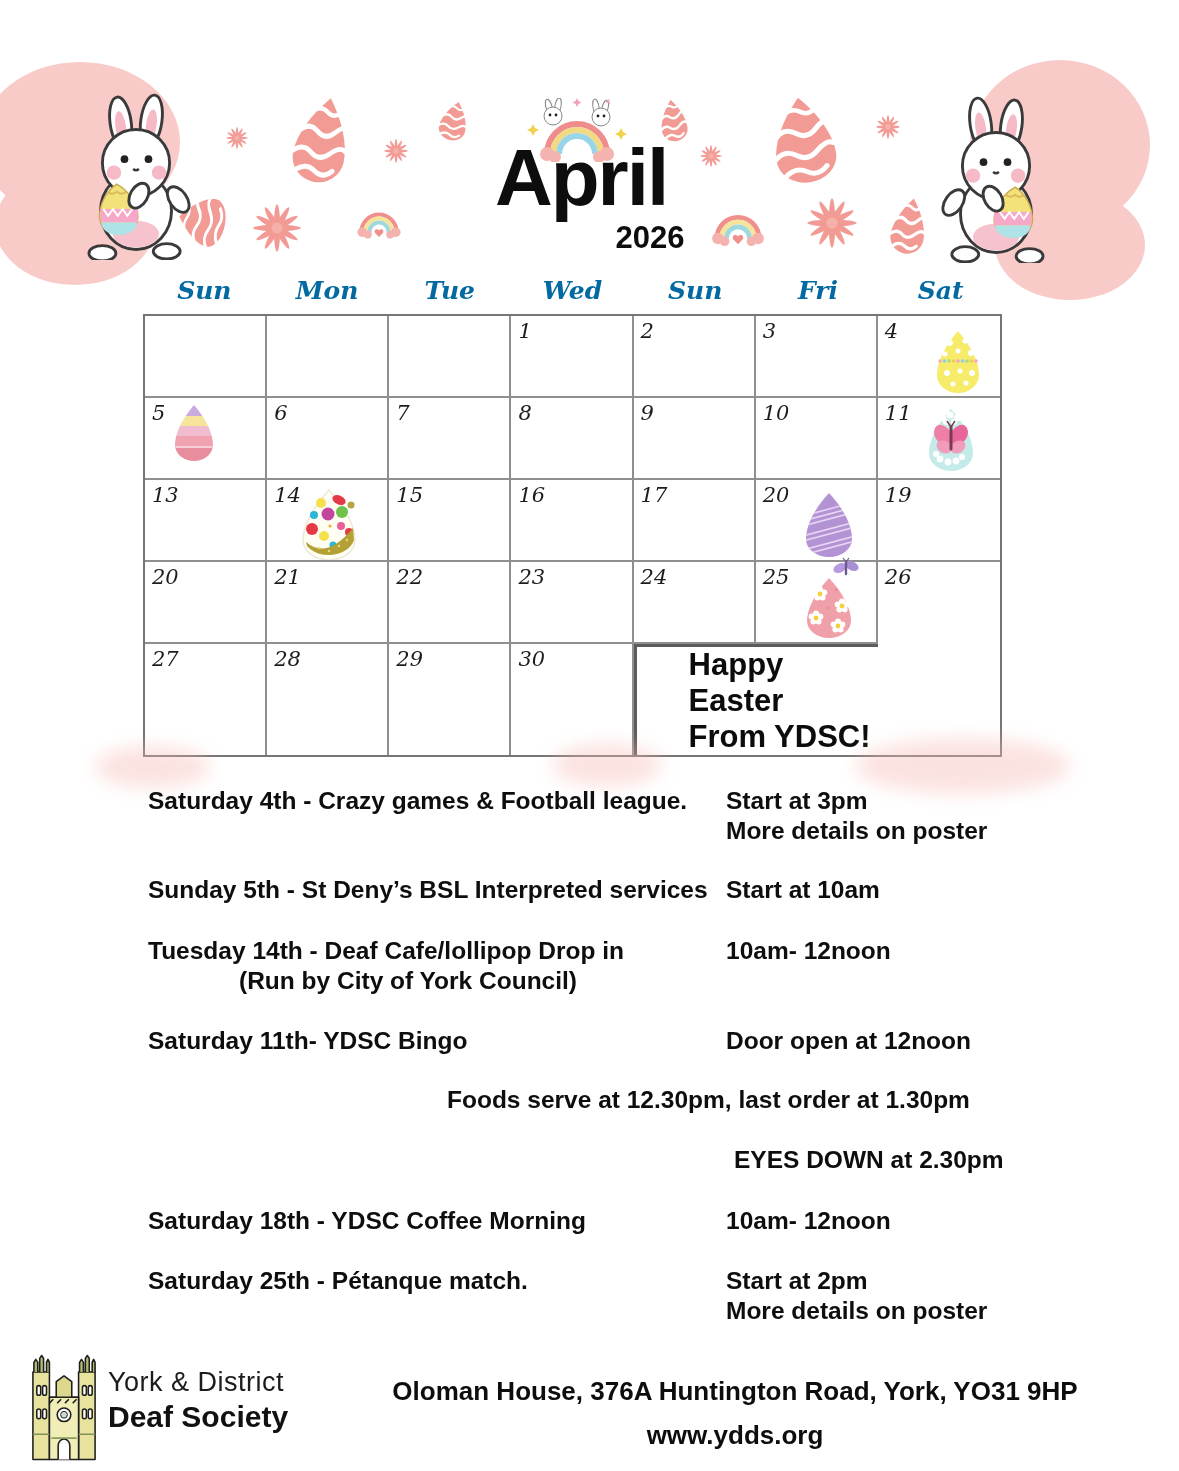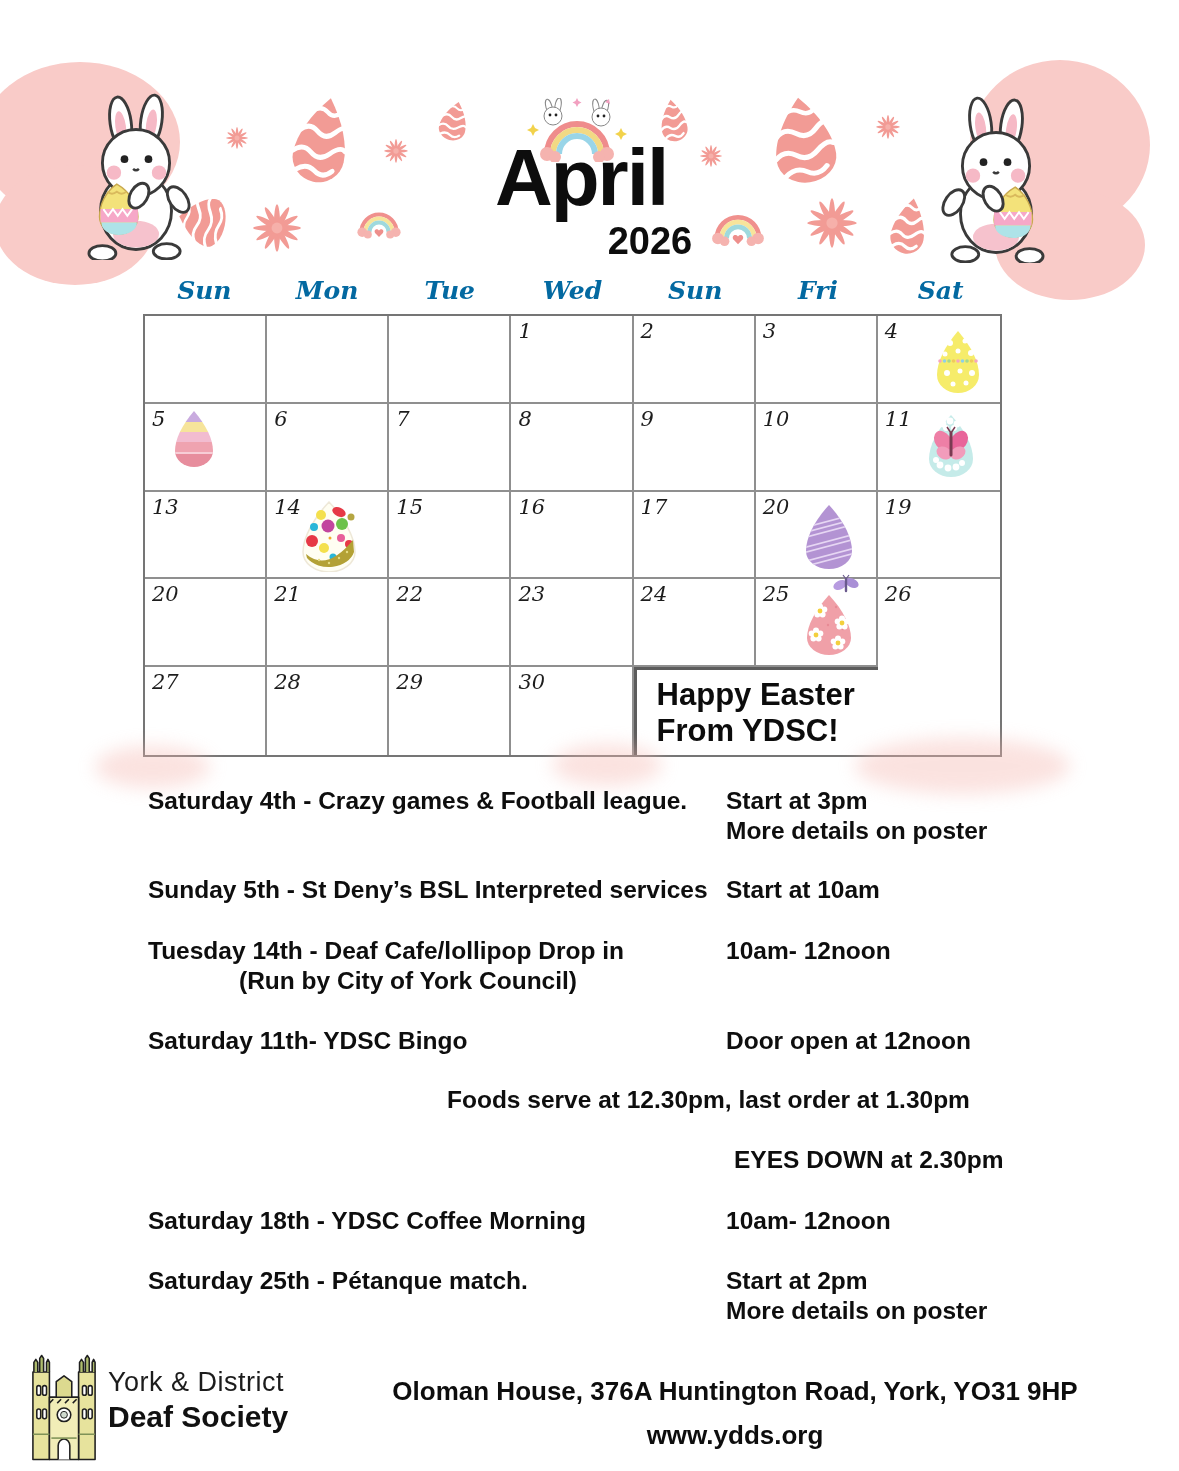--- a/index.html
+++ b/index.html
@@ -27,21 +27,21 @@
   .fl-sm-2{left:318px;top:58px;width:26px;height:26px;}
   .fl-sm-3{left:634px;top:64px;width:24px;height:24px;}
   .fl-sm-4{left:810px;top:34px;width:26px;height:26px;}
   .fl-lg-right{left:740px;top:116px;width:54px;height:54px;}
   .rb-left{left:290px;top:120px;width:48px;height:42px;}
   .rb-right{left:644px;top:122px;width:58px;height:46px;}
   .rb-bunnies{left:460px;top:18px;width:104px;height:64px;}
   .title{position:absolute;left:16px;right:-16px;top:58px;text-align:center;
          font-size:80px;font-weight:700;letter-spacing:-2px;color:#0d0d0d;line-height:80px;z-index:2;}
   .year{position:absolute;left:540px;top:140px;width:90px;text-align:center;
-        font-size:38px;font-weight:700;color:#0d0d0d;z-index:2;}
+        font-size:31px;font-weight:700;color:#0d0d0d;z-index:2;}
   
   .weekdays{position:absolute;left:143px;top:276px;width:859px;height:32px;display:grid;
             grid-template-columns:repeat(7,1fr);}
   .weekdays div{text-align:center;font-family:"DejaVu Serif",serif;font-style:italic;
                 font-weight:700;font-size:25px;color:#0369a1;}
   
   .cal{position:absolute;left:143px;top:314px;width:859px;height:443px;
        display:grid;grid-template-columns:repeat(7,1fr);grid-template-rows:repeat(5,1fr);
        border:2px solid #757575;box-sizing:border-box;background:#fff;}
   .cal-cell{position:relative;border-right:2px solid #8f8f8f;border-bottom:2px solid #8f8f8f;
@@ -52,21 +52,21 @@
            font-size:21px;color:#1d1d1d;}
   .cell-icon{position:absolute;display:block;}
   .cell-icon svg{width:100%;height:100%;display:block;}
   .icon-egg-yellow-dots{right:17px;top:13px;width:50px;height:64px;}
   .icon-egg-pastel-stripes{left:26px;top:5px;width:46px;height:58px;}
   .icon-egg-cyan-butterfly{right:22px;top:9px;width:54px;height:64px;}
   .icon-egg-confetti-dots{left:30px;top:8px;width:64px;height:72px;}
   .icon-egg-purple-stripes{right:18px;top:11px;width:58px;height:66px;}
   .icon-egg-pink-daisy{right:12px;top:-6px;width:66px;height:86px;z-index:2;}
   .merged-cell{grid-column:span 2;border:3px solid #5c5c5c;border-bottom:none;border-right:none;
-               display:flex;flex-direction:column;justify-content:center;padding-left:20px;
+               display:flex;flex-direction:column;justify-content:center;padding-left:52px;
                font-size:31px;font-weight:700;line-height:36px;color:#0c0c0c;box-sizing:border-box;}
   .smudge{position:absolute;background:#f5b8b1;opacity:.4;filter:blur(9px);border-radius:50%;}
   
   .event{position:absolute;left:148px;width:980px;font-weight:700;font-size:24.5px;line-height:30px;color:#0e0e0e;}
   .ev-left{position:absolute;left:0;top:0;width:575px;}
   .ev-left .indent{margin-left:91px;}
   .ev-right{position:absolute;left:578px;top:0;}
   .note{position:absolute;font-weight:700;font-size:24.5px;color:#0e0e0e;}
   
   .logo-icon{position:absolute;left:30px;top:1351px;width:68px;height:112px;}

